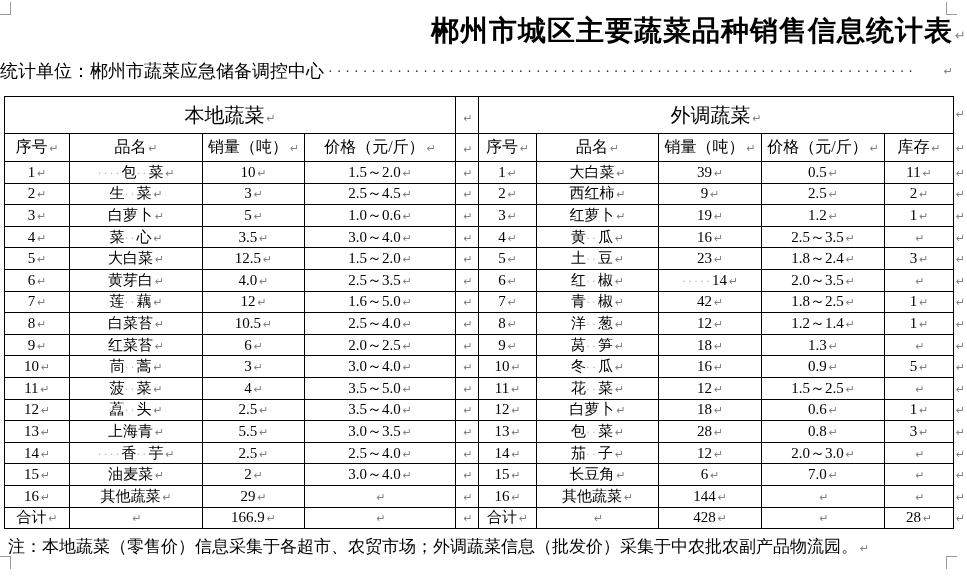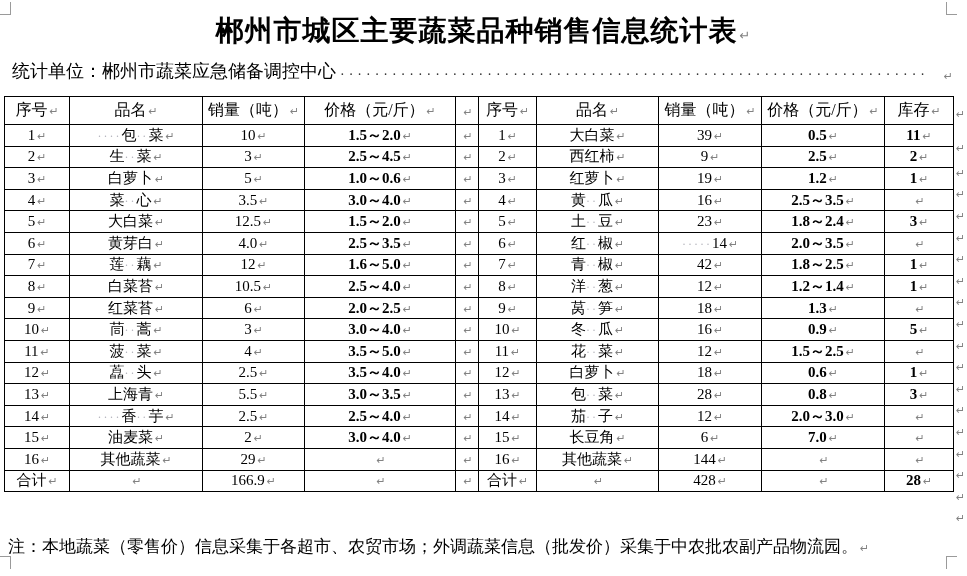--- a/index.html
+++ b/index.html
@@ -1,41 +1,41 @@
 <!DOCTYPE html>
 <html><head>
 <meta charset="utf-8">
 <style>
   html,body{margin:0;padding:0;background:#fff;}
   body{width:967px;height:576px;position:relative;overflow:hidden;
        font-family:"Liberation Serif", serif;color:#000;}
 
   
   .doc-title{position:absolute;top:12px;left:0;width:100%;height:38px;line-height:38px;
-             text-align:center;font-size:28px;font-weight:bold;letter-spacing:1px;}
-  .subtitle{position:absolute;top:59px;left:12px;right:14px;height:24px;
-            display:flex;align-items:flex-end;font-size:18px;}
+             text-align:right;font-size:28px;font-weight:bold;letter-spacing:1px;}
+  .subtitle{position:absolute;top:59px;left:0;right:14px;height:24px;
+            display:flex;align-items:center;font-size:18px;}
   .subtitle .leader{flex:1;overflow:hidden;white-space:nowrap;font-size:14px;
                     letter-spacing:4px;color:#333;margin:2px 4px 0 4px;}
 
   
   .pilcrow{color:#828282;font-size:11px;font-family:"DejaVu Sans",sans-serif;
            margin-left:2px;font-weight:normal;}
   .space-dots{color:#b5b5bd;font-size:12px;letter-spacing:2px;}
 
   
   table.veg{position:absolute;left:4px;top:96px;width:949px;border-collapse:collapse;
             table-layout:fixed;font-family:"Liberation Serif",serif;}
   table.veg td{border:1px solid #000;text-align:center;vertical-align:middle;
                padding:0;white-space:nowrap;overflow:hidden;font-size:15px;}
   tr.group-row td{height:36px;font-size:20px;}
   tr.colhead-row td{height:27px;font-size:16px;}
   tr.data-row{height:21.6px;}
   tr.data-row td{font-size:15px;}
-  td.bold-cell .cell-text{font-weight:bold;}
+  td.bold-cell .cell-text{font-weight:normal;}
   td.name-cell{font-size:15.5px;}
 
   
   .row-end-mark{position:absolute;left:956px;width:12px;color:#828282;font-size:11px;
                 font-family:"DejaVu Sans",sans-serif;}
 
   
   .crop{position:absolute;width:10px;height:12px;}
   .crop-tl{left:0;top:2px;border-right:1px solid #9a9a9a;border-bottom:1px solid #9a9a9a;}
   .crop-tr{left:946px;top:2px;border-left:1px solid #9a9a9a;border-bottom:1px solid #9a9a9a;}
@@ -70,20 +70,25 @@
       <col style="width:102px">
       <col style="width:151px">
     <col style="width:23px">
     <col style="width:58px">
       <col style="width:122px">
       <col style="width:103px">
       <col style="width:123px">
       <col style="width:69px">
   </colgroup>
   <tbody>
+      <tr class="group-row">
+        <td colspan="4"><span class="cell-text">本地蔬菜</span><span class="pilcrow">↵</span></td>
+        <td><span class="pilcrow">↵</span></td>
+        <td colspan="5"><span class="cell-text">外调蔬菜</span><span class="pilcrow">↵</span></td>
+      </tr>
       <tr class="colhead-row">
         <td><span class="cell-text">序号</span><span class="pilcrow">↵</span></td>
         <td><span class="cell-text">品名</span><span class="pilcrow">↵</span></td>
         <td><span class="cell-text">销量（吨）</span><span class="pilcrow">↵</span></td>
         <td><span class="cell-text">价格（元/斤）</span><span class="pilcrow">↵</span></td>
         <td><span class="pilcrow">↵</span></td>
         <td><span class="cell-text">序号</span><span class="pilcrow">↵</span></td>
         <td><span class="cell-text">品名</span><span class="pilcrow">↵</span></td>
         <td><span class="cell-text">销量（吨）</span><span class="pilcrow">↵</span></td>
         <td><span class="cell-text">价格（元/斤）</span><span class="pilcrow">↵</span></td>

